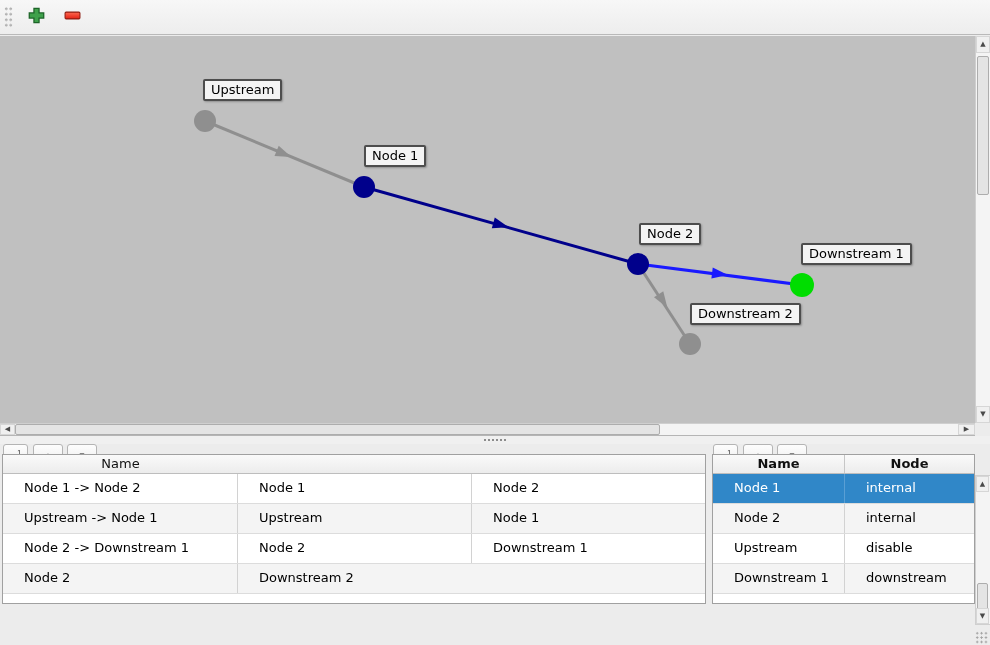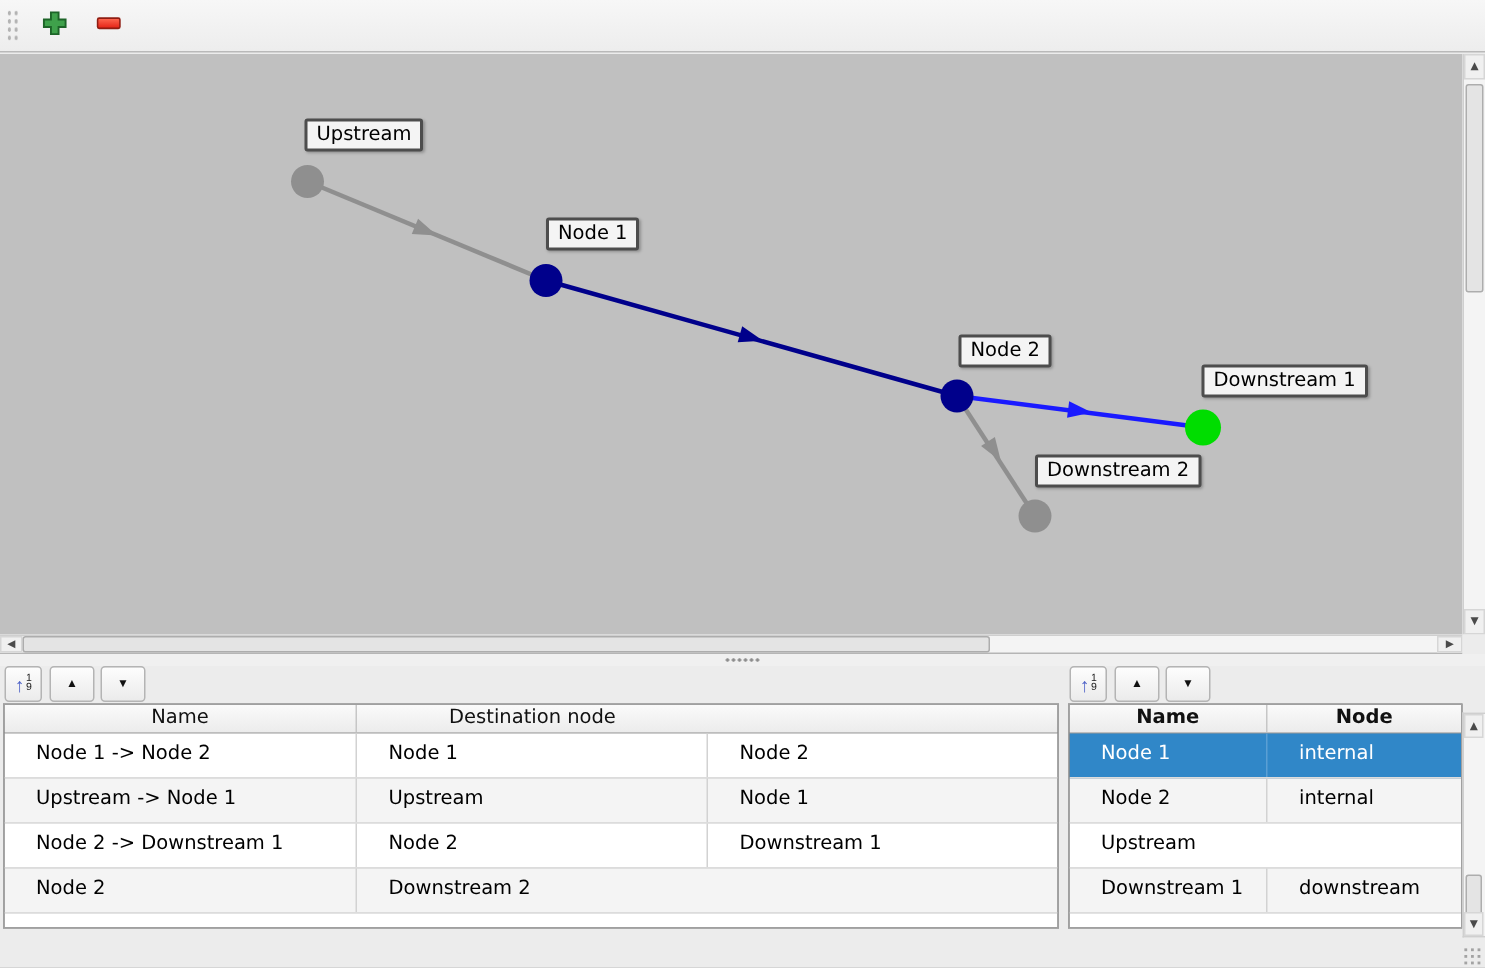--- a/index.html
+++ b/index.html
@@ -45,21 +45,21 @@
   .pbtn { position:absolute; top:444px; height:24px;
     background:linear-gradient(#fdfdfd,#ebebeb); border:1px solid #b4b4b4; border-radius:3px;
     display:flex; align-items:center; justify-content:center; cursor:default; }
   .sort-ico { display:flex; align-items:center; }
   .sort-arrow { color:#5064c8; font-weight:bold; font-size:13px; line-height:1; }
   .sort-digits { display:flex; flex-direction:column; margin-left:1px; }
   .sort-digits i { font-style:normal; font-size:7px; line-height:6px; color:#222; }
   .tri { font-size:8px; color:#111; line-height:1; }
 
   
-  .dtable { position:absolute; top:469px; height:150px; background:#737373;
+  .dtable { position:absolute; top:454px; height:150px; background:#6d28d9;
     border:1px solid #a0a0a0; overflow:hidden; }
   .ltable { left:2px; width:704px; }
   .rtable { left:712px; width:263px; }
   .thead { display:grid; height:19px; background:linear-gradient(#fafafa,#ececec);
     border-bottom:1px solid #bdbdbd; }
   .ltable .thead, .ltable .trow { grid-template-columns:235px 234px 1fr; }
   .rtable .thead, .rtable .trow { grid-template-columns:132px 1fr; }
   .th { font-size:13px; line-height:17px; text-align:center; color:#111;
     border-right:1px solid #c6c6c6; }
   .th:last-child { border-right:none; }
@@ -185,21 +185,20 @@
 <button class="pbtn" style="left:743px; width:30px;">
   <span class="tri">▲</span>
 </button>
 <button class="pbtn" style="left:777px; width:30px;">
   <span class="tri">▼</span>
 </button>
 
 <div class="dtable ltable">
   <div class="thead">
     <div class="th">Name</div>
-    <div class="th">Destination node</div>
   </div>
   <div class="trow">
     <div class="td">Node 1 -&gt; Node 2</div>
     <div class="td">Node 1</div>
     <div class="td">Node 2</div>
   </div>
   <div class="trow alt">
     <div class="td">Upstream -&gt; Node 1</div>
     <div class="td">Upstream</div>
     <div class="td">Node 1</div>
@@ -224,20 +223,21 @@
   <div class="trow selected">
     <div class="td">Node 1</div>
     <div class="td">internal</div>
   </div>
   <div class="trow alt">
     <div class="td">Node 2</div>
     <div class="td">internal</div>
   </div>
   <div class="trow">
     <div class="td">Upstream</div>
+    <div class="td">disable</div>
   </div>
   <div class="trow alt">
     <div class="td">Downstream 1</div>
     <div class="td">downstream</div>
   </div>
   <div class="trow filler"></div>
 </div>
 
 <div class="rvscroll">
   <div class="sb-btn" style="left:0; top:0; width:13px; height:16px;">

